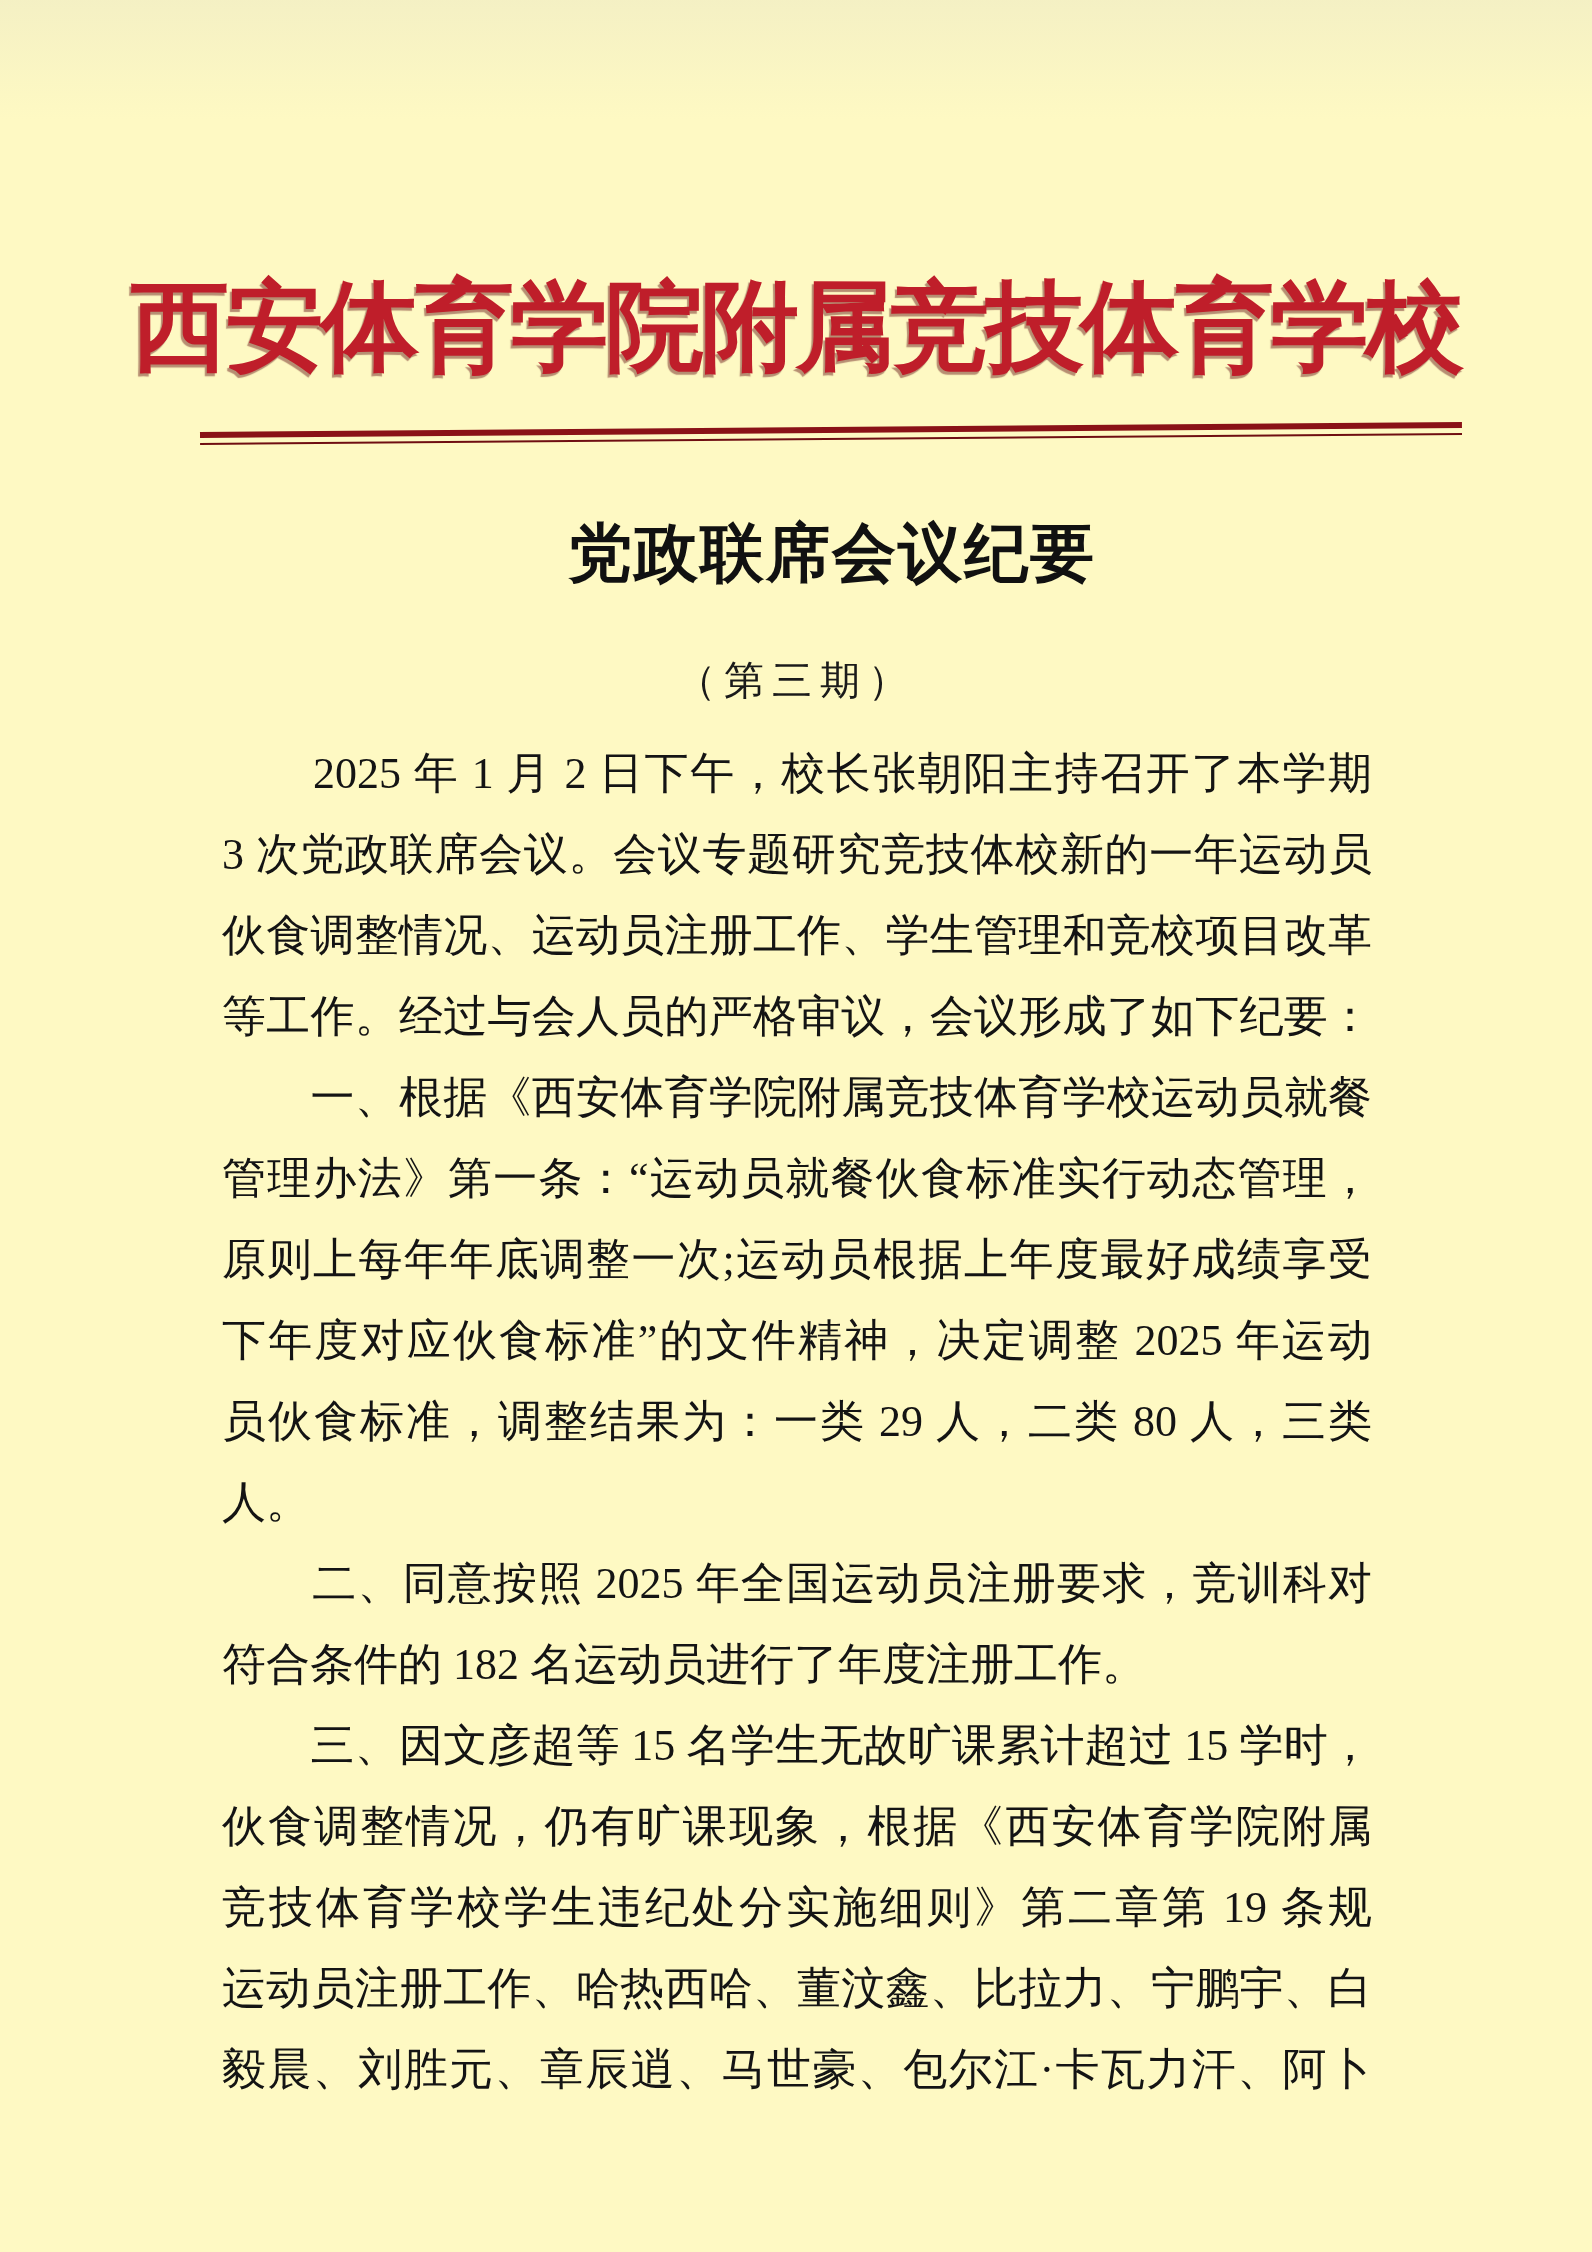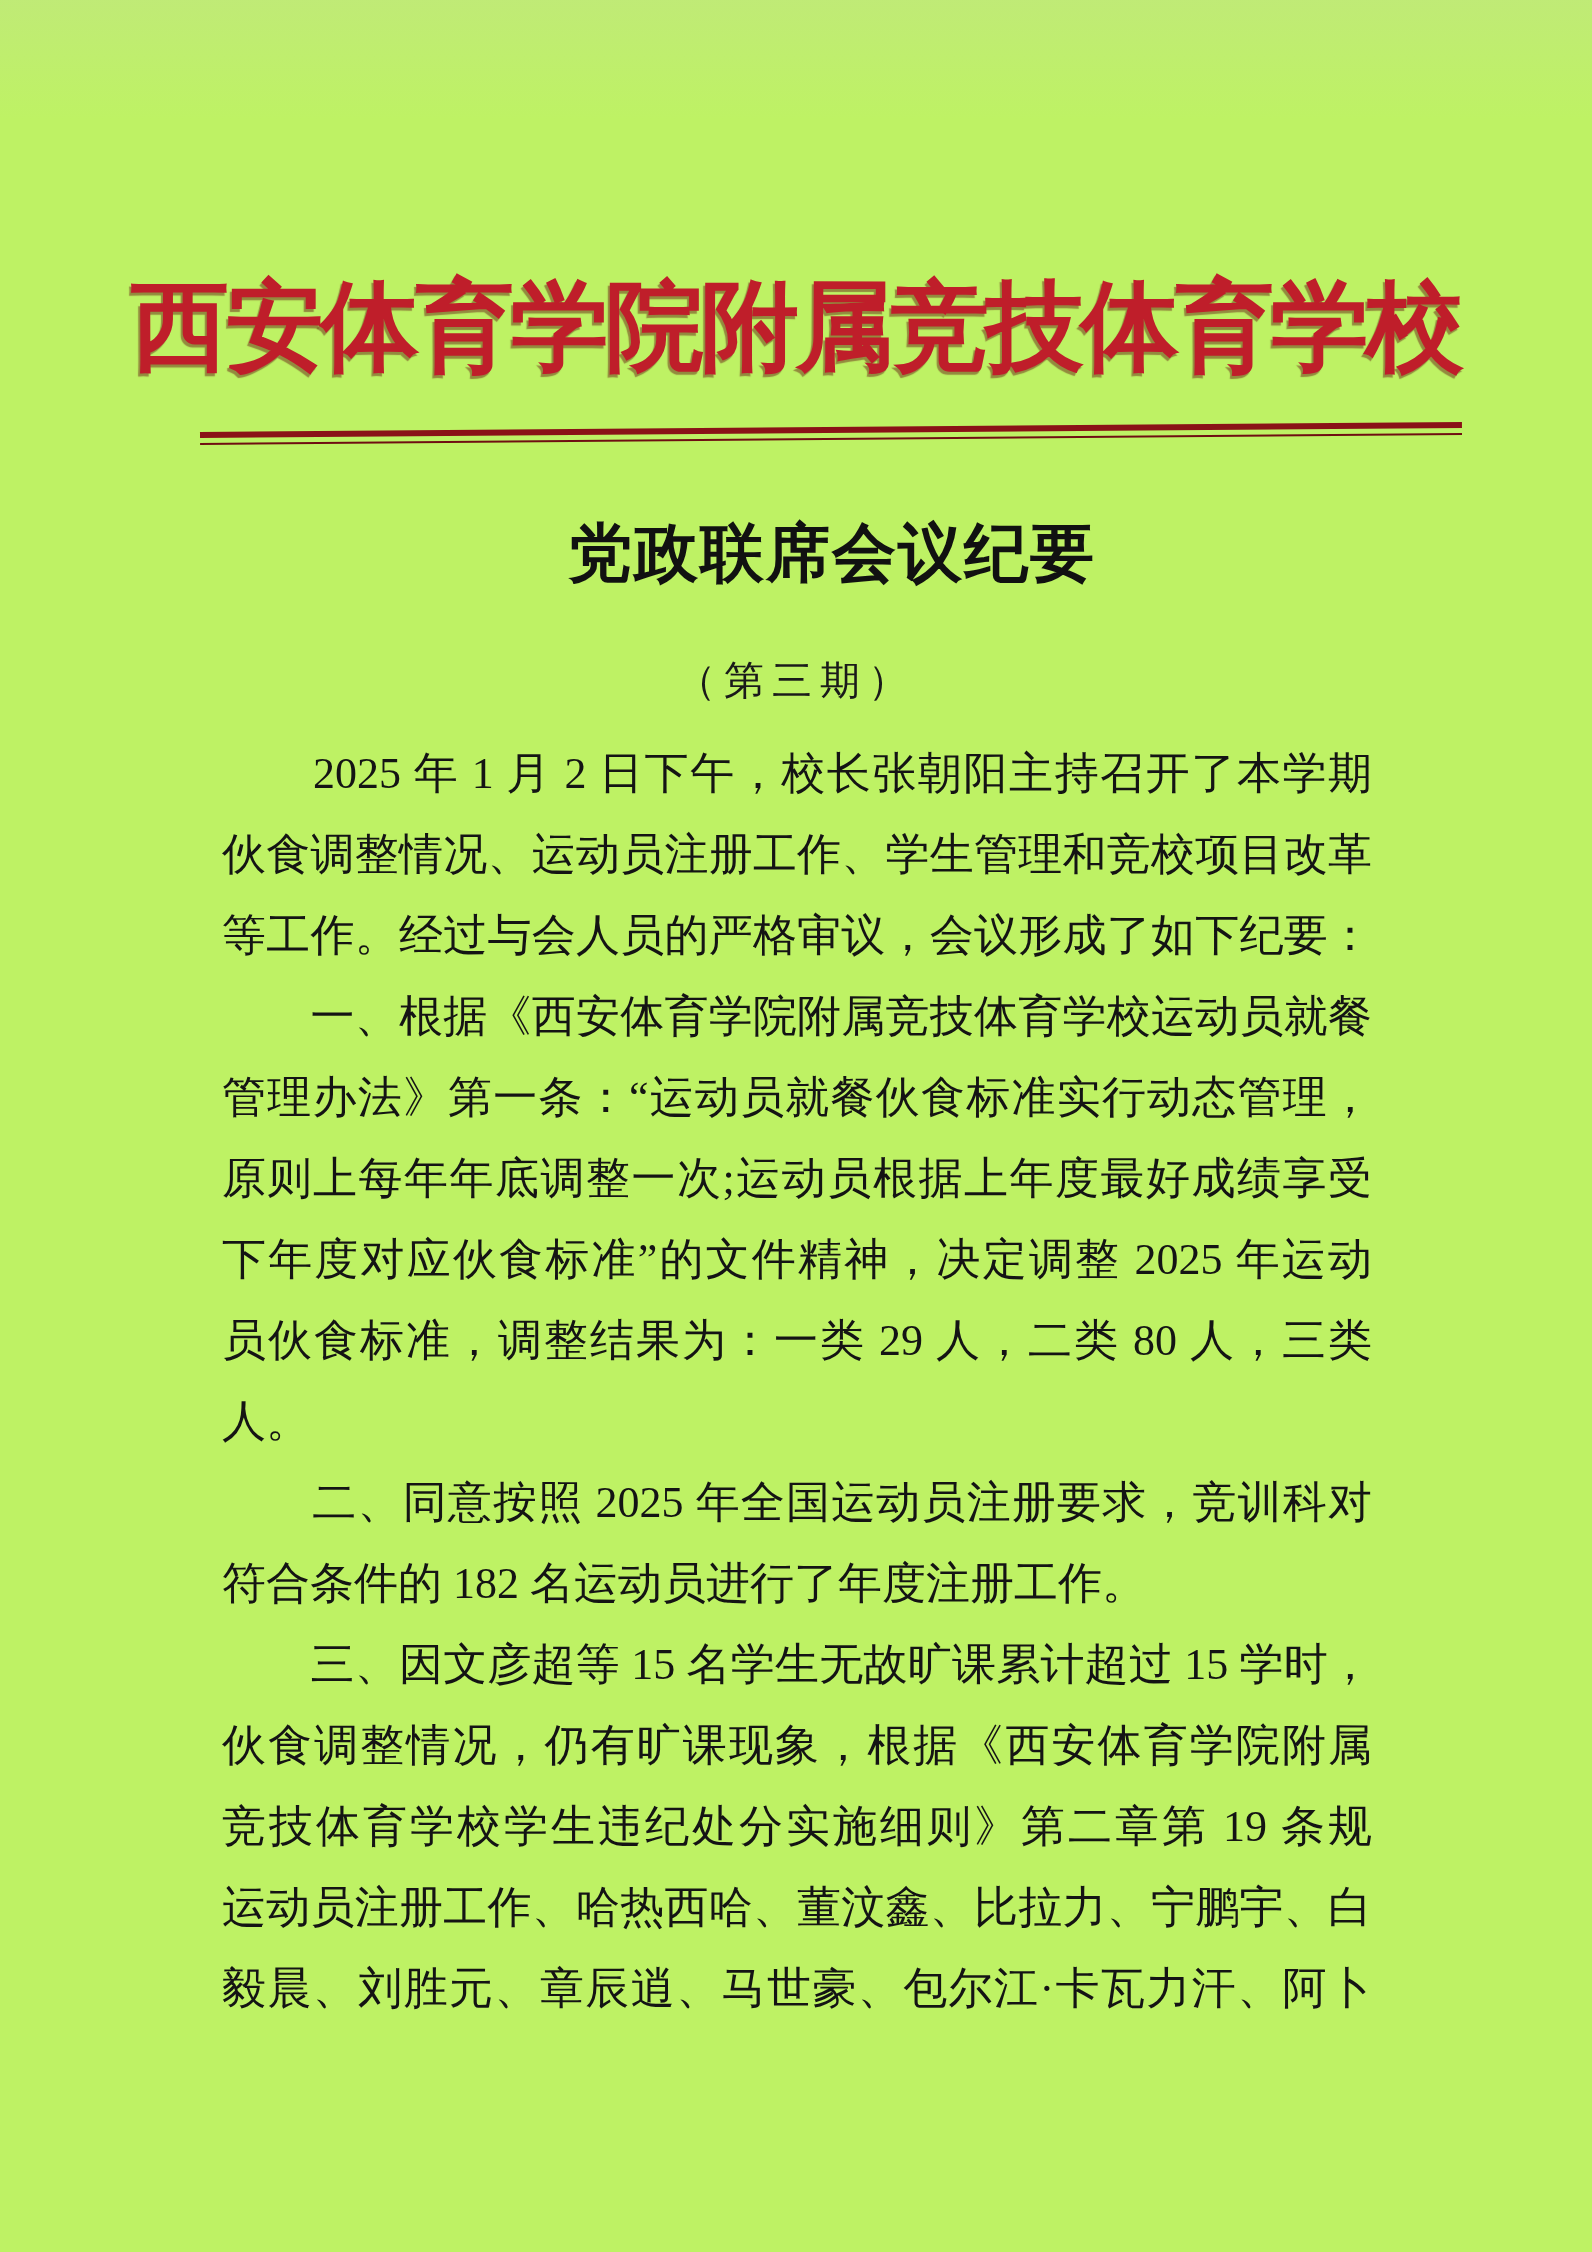--- a/index.html
+++ b/index.html
@@ -4,21 +4,21 @@
 <style>
   html,body { margin:0; padding:0; }
   body {
     background:#e8e8e8;
     font-family:"Liberation Serif","DejaVu Serif",serif;
   }
   .page {
     position:relative;
     width:1592px; height:2252px;
     margin:0 auto;
-    background:#bef264;
+    background:#fef9c3;
     overflow:hidden;
     color:#161616;
   }
   
   .page::before {
     content:"";
     position:absolute; top:0; left:0; right:0; height:120px;
     background:linear-gradient(180deg, rgba(200,200,200,0.18), rgba(255,255,255,0));
     pointer-events:none;
   }
@@ -86,20 +86,21 @@
     <div class="rule-gap"></div>
     <div class="rule-bottom"></div>
   </div>
 
   <h2 class="doc-title">党政联席会议纪要</h2>
 
   <div class="issue-number">（第三期）</div>
 
   <main class="doc-body">
       <div class="line fill">　　2025 年 1 月 2 日下午，校长张朝阳主持召开了本学期第</div>
+      <div class="line fill">3 次党政联席会议。会议专题研究竞技体校新的一年运动员</div>
       <div class="line fill">伙食调整情况、运动员注册工作、学生管理和竞校项目改革</div>
       <div class="line fill">等工作。经过与会人员的严格审议，会议形成了如下纪要：</div>
       <div class="line fill">　　一、根据《西安体育学院附属竞技体育学校运动员就餐</div>
       <div class="line fill">管理办法》第一条：“运动员就餐伙食标准实行动态管理，</div>
       <div class="line fill">原则上每年年底调整一次;运动员根据上年度最好成绩享受</div>
       <div class="line fill">下年度对应伙食标准”的文件精神，决定调整 2025 年运动</div>
       <div class="line fill">员伙食标准，调整结果为：一类 29 人，二类 80 人，三类 49</div>
       <div class="line">人。</div>
       <div class="line fill">　　二、同意按照 2025 年全国运动员注册要求，竞训科对</div>
       <div class="line">符合条件的 182 名运动员进行了年度注册工作。</div>

